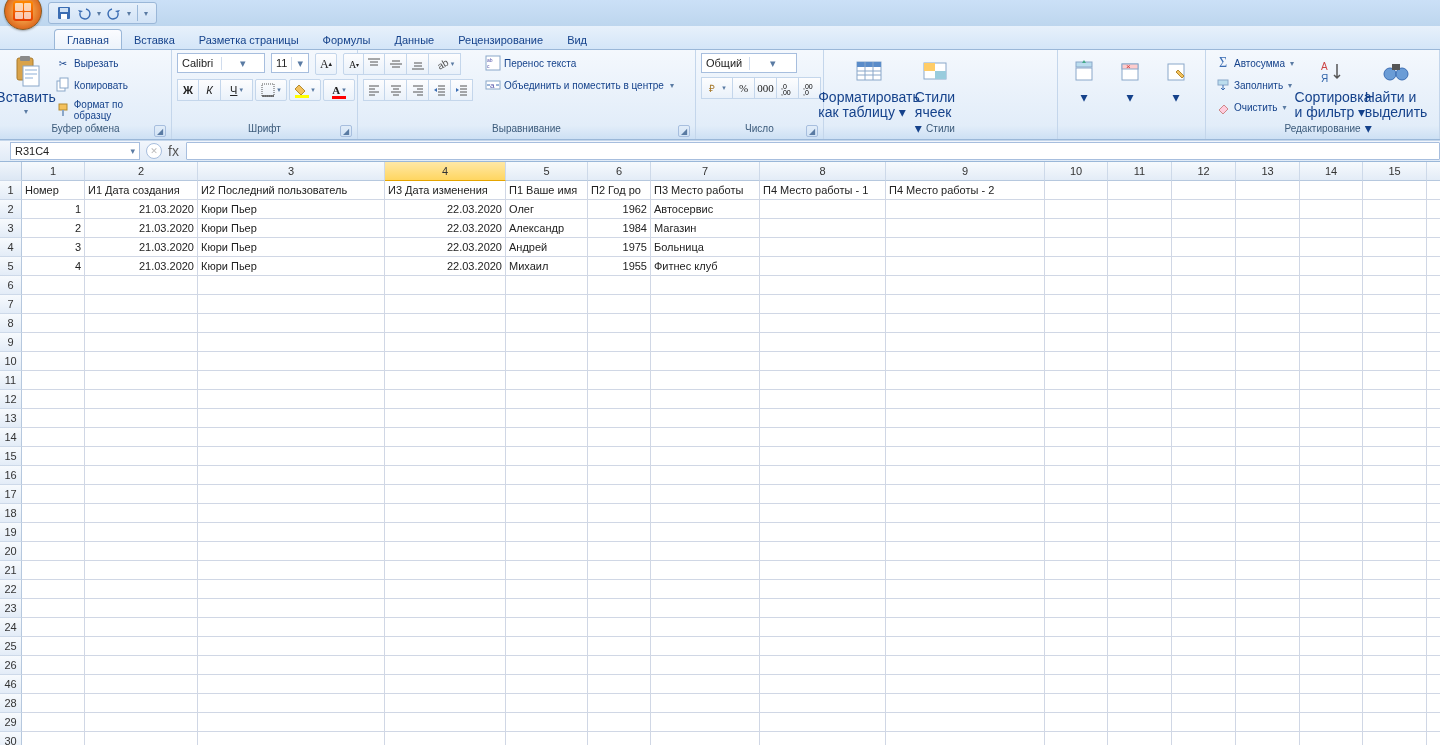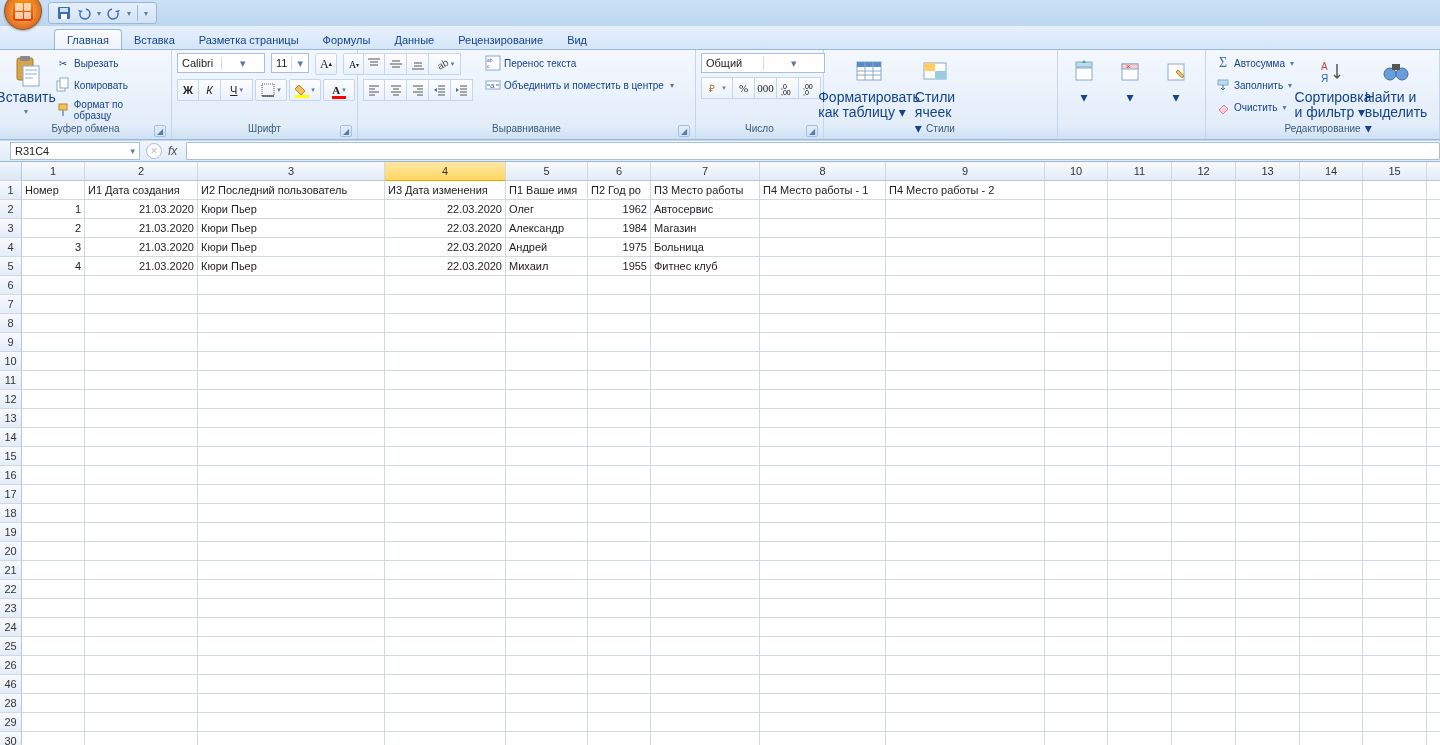--- a/index.html
+++ b/index.html
@@ -31,21 +31,21 @@
   .fmtbtn{width:22px;height:22px;border:1px solid #c4d6eb;border-radius:2px;background:linear-gradient(#fdfdfe,#e9f1fa);display:flex;align-items:center;justify-content:center;font-family:"Times New Roman",serif;}
   .fmtbtn.wd{width:32px;}
   .rowbtns{display:flex;gap:0;}
   .rowbtns .fmtbtn{border-radius:0;border-left:none;}
   .rowbtns .fmtbtn:first-child{border-left:1px solid #c4d6eb;}
   .name-fx{height:22px;background:linear-gradient(#f2f6fc,#e1ebf7);display:flex;align-items:center;border-bottom:1px solid #9ab7d8;border-top:1px solid #c4d6eb;}
   .namebox{width:130px;border:1px solid #a7bede;background:#fff;height:18px;margin-left:10px;padding:0 4px;display:flex;align-items:center;justify-content:space-between;}
   .namebox .dd{color:#5a7ba3;font-size:9px;}
   .fx-ic{width:28px;display:flex;gap:2px;justify-content:center;}
   .fx-ic span{width:16px;height:16px;border:1px solid #a7bede;border-radius:50%;background:#fff;display:flex;align-items:center;justify-content:center;font-size:9px;color:#888;}
-  .fx-lbl{width:18px;font-style:italic;color:#555;font-size:12px;}
+  .fx-lbl{width:18px;color:#555;font-size:14px;}
   .fx-input{flex:1;border:1px solid #a7bede;border-radius:1px;height:18px;background:#fff;}
 
   .sheet-area{position:relative;background:#fff;height:583px;overflow:hidden;}
   .grid{display:flex;}
   .rowhdrs{display:flex;flex-direction:column;}
   .rh{width:22px;height:19px;background:linear-gradient(#f7fafd,#e3ecf7);border-right:1px solid #b6c8de;border-bottom:1px solid #cdd9e9;display:flex;align-items:center;justify-content:center;color:#333;font-size:11px;}
   .rh.corner{background:linear-gradient(#f0f5fb,#dce7f4);}
   .cols{flex:1;display:flex;flex-direction:column;}
   .colhdrs{display:flex;}
   .ch{height:19px;background:linear-gradient(#f7fafd,#e3ecf7);border-right:1px solid #cdd9e9;border-bottom:1px solid #b6c8de;display:flex;align-items:center;justify-content:center;color:#333;font-size:11px;}
@@ -304,21 +304,21 @@
             <span>Объединить и поместить в центре</span>
             <span style="font-size:8px;margin-left:3px;color:#5a7ba3">▾</span>
           </div>
       </div>
     </div>
     <div class="group-label"><span>Выравнивание</span><span class="launcher">◢</span></div>
   </div>
 
   <div class="group" style="width:128px">
     <div class="group-body" style="flex-direction:column;gap:4px">
-      <div class="combo" style="width:124px">
+      <div class="combo" style="width:96px">
           <span>Общий</span>
           <span class="dd">▾</span>
         </div>
       <div class="rowbtns">
         <div class="fmtbtn wd">
             <svg width="14" height="14">
               <text x="1" y="11" font-size="10" fill="#a87a2d">₽</text>
             </svg>
             <span style="font-size:7px;color:#5a7ba3">▾</span>
           </div>

